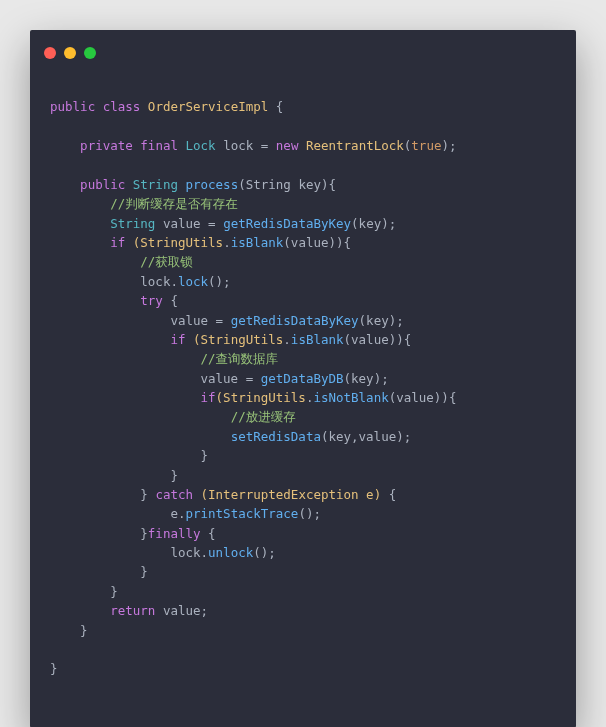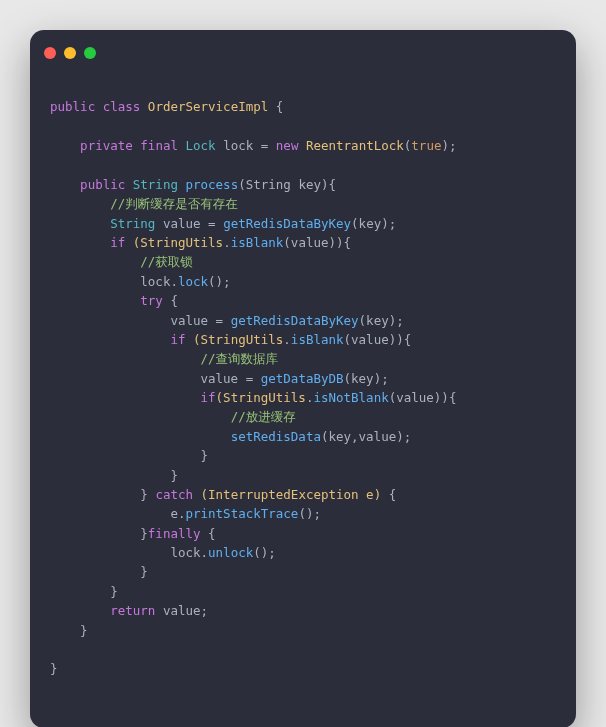--- a/index.html
+++ b/index.html
@@ -7,21 +7,21 @@
     background: #e8e8e8;
     padding: 30px;
     font-family: "Menlo", "Consolas", "Monaco", monospace;
     display: flex;
     justify-content: center;
     align-items: flex-start;
     min-height: 727px;
   }
   .window {
     background: #2b2d3a;
-    border-radius: 14px;
+    border-radius: 2px;
     width: 546px;
     box-shadow: 0 15px 40px rgba(0,0,0,0.35);
     overflow: hidden;
   }
   .titlebar {
     height: 34px;
     padding: 12px 14px 0 14px;
     display: flex;
     gap: 8px;
     align-items: center;

